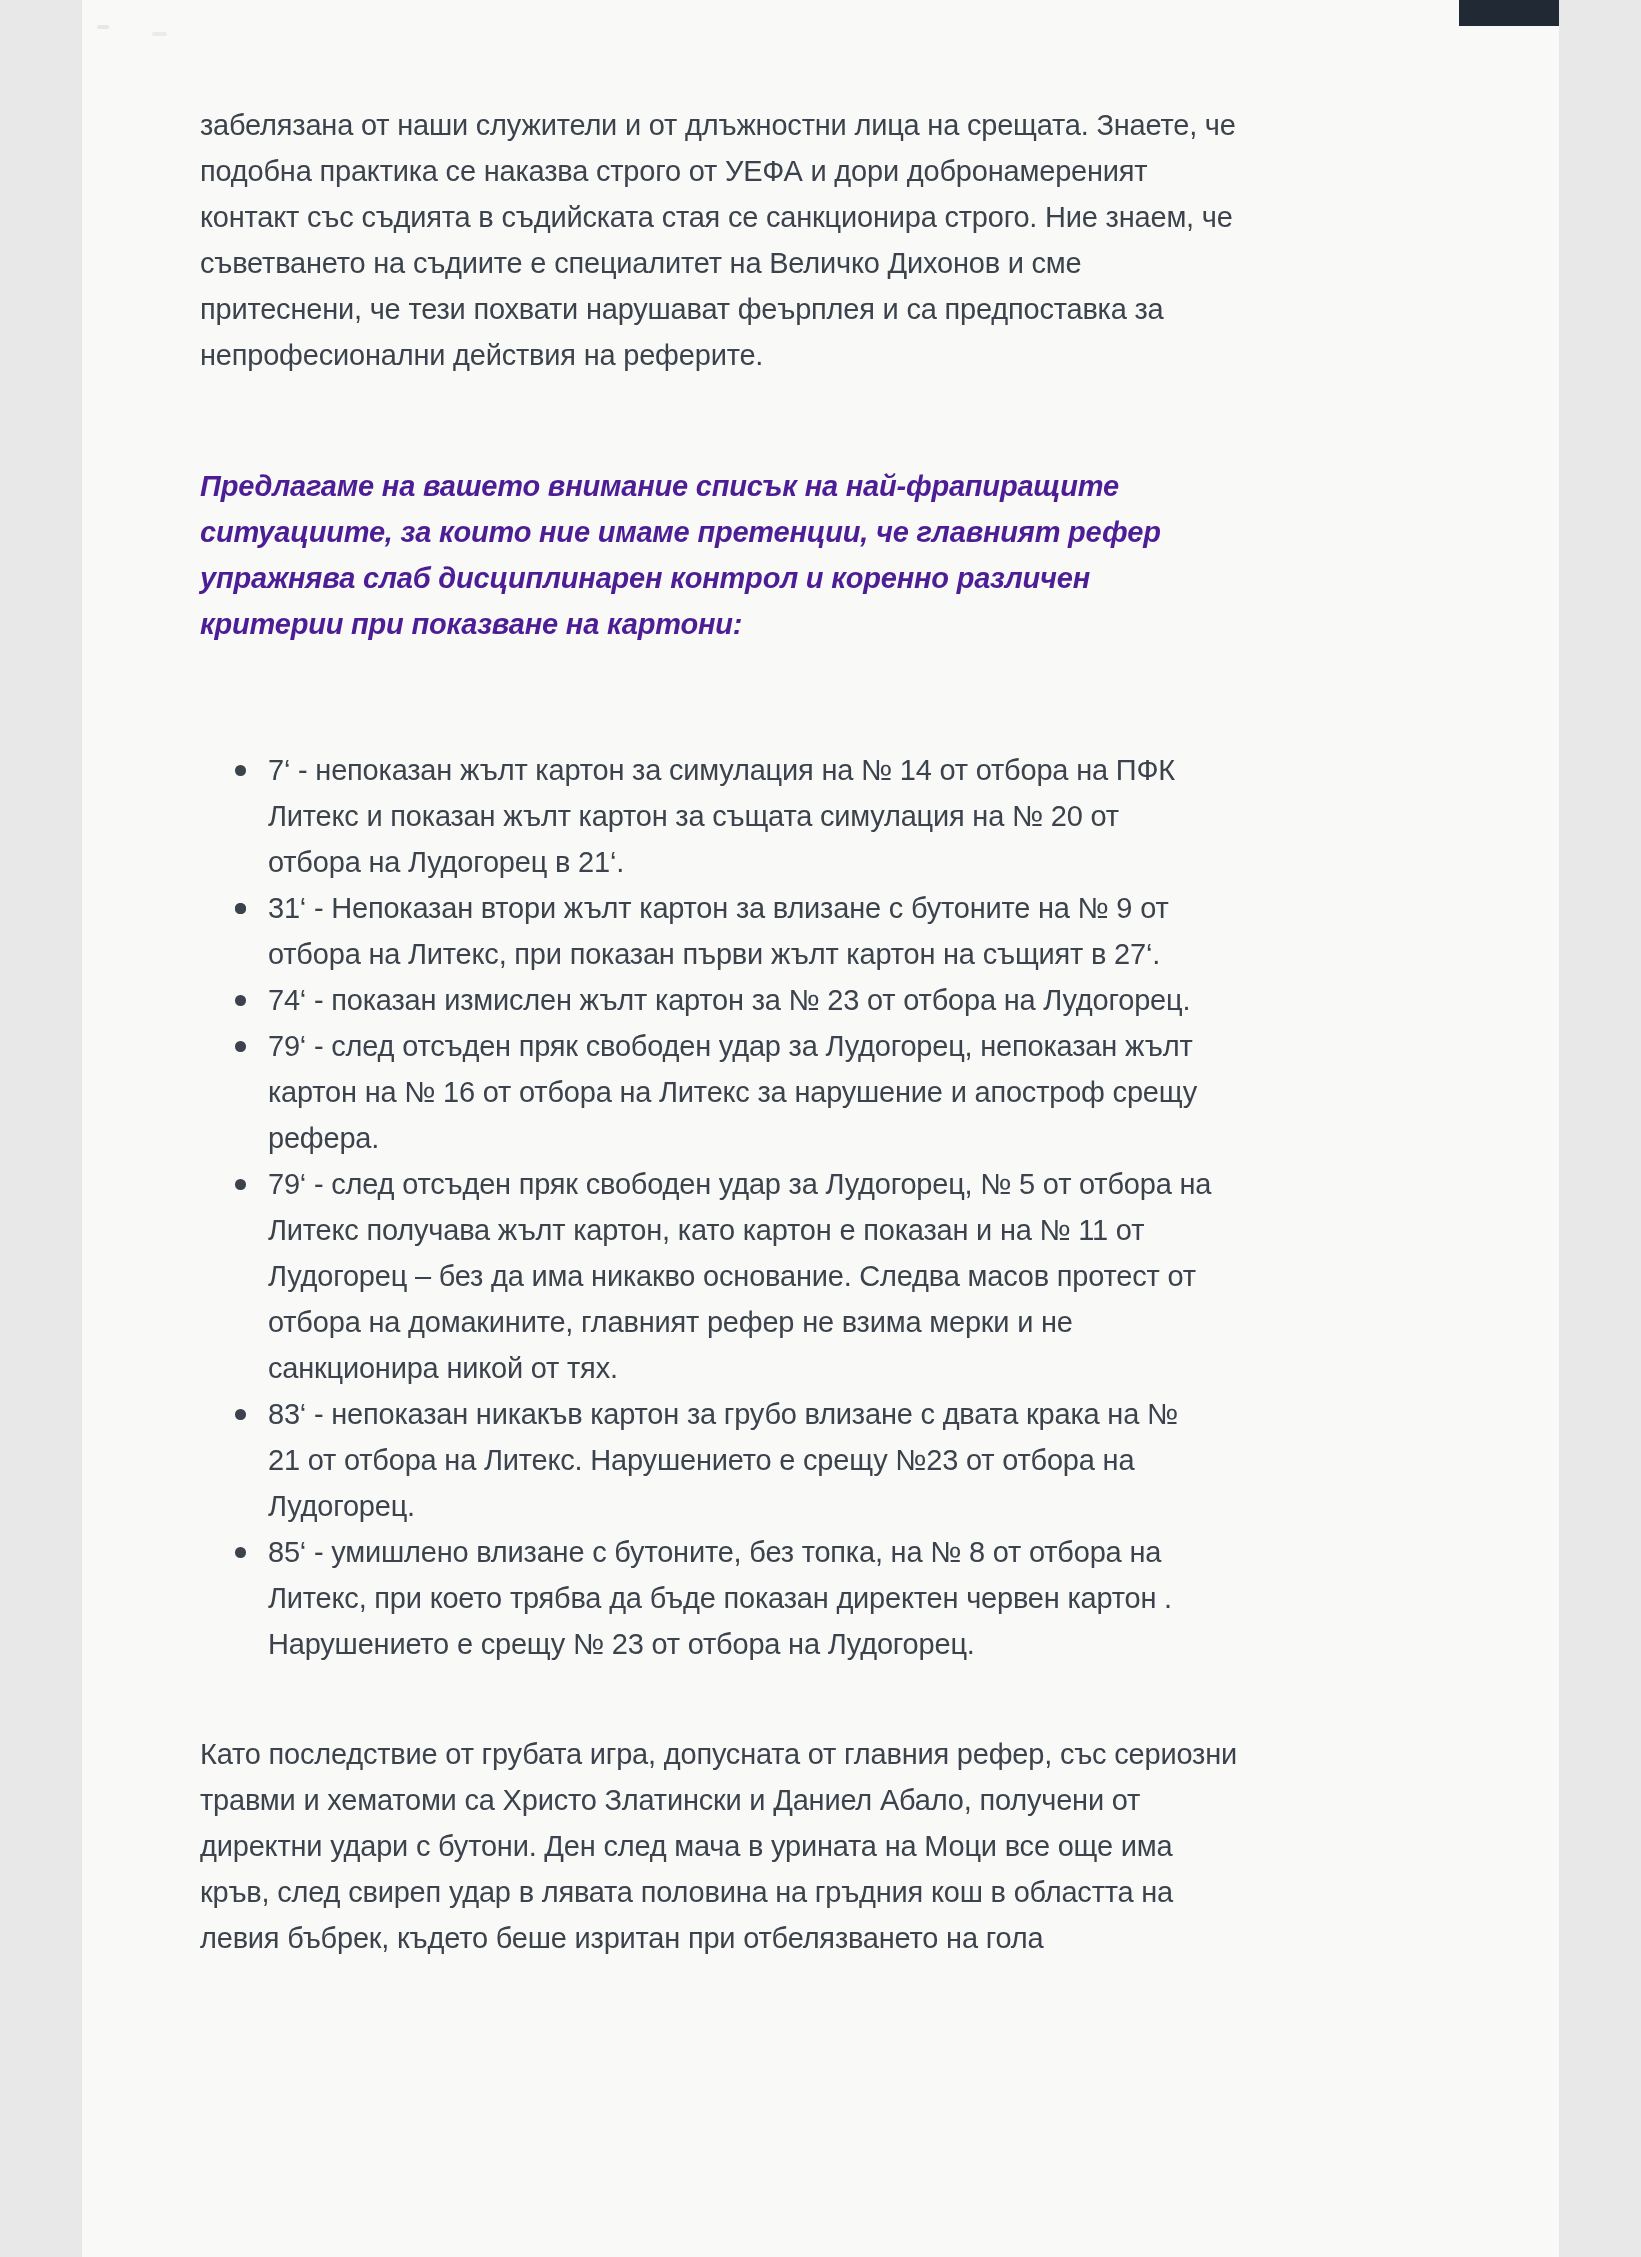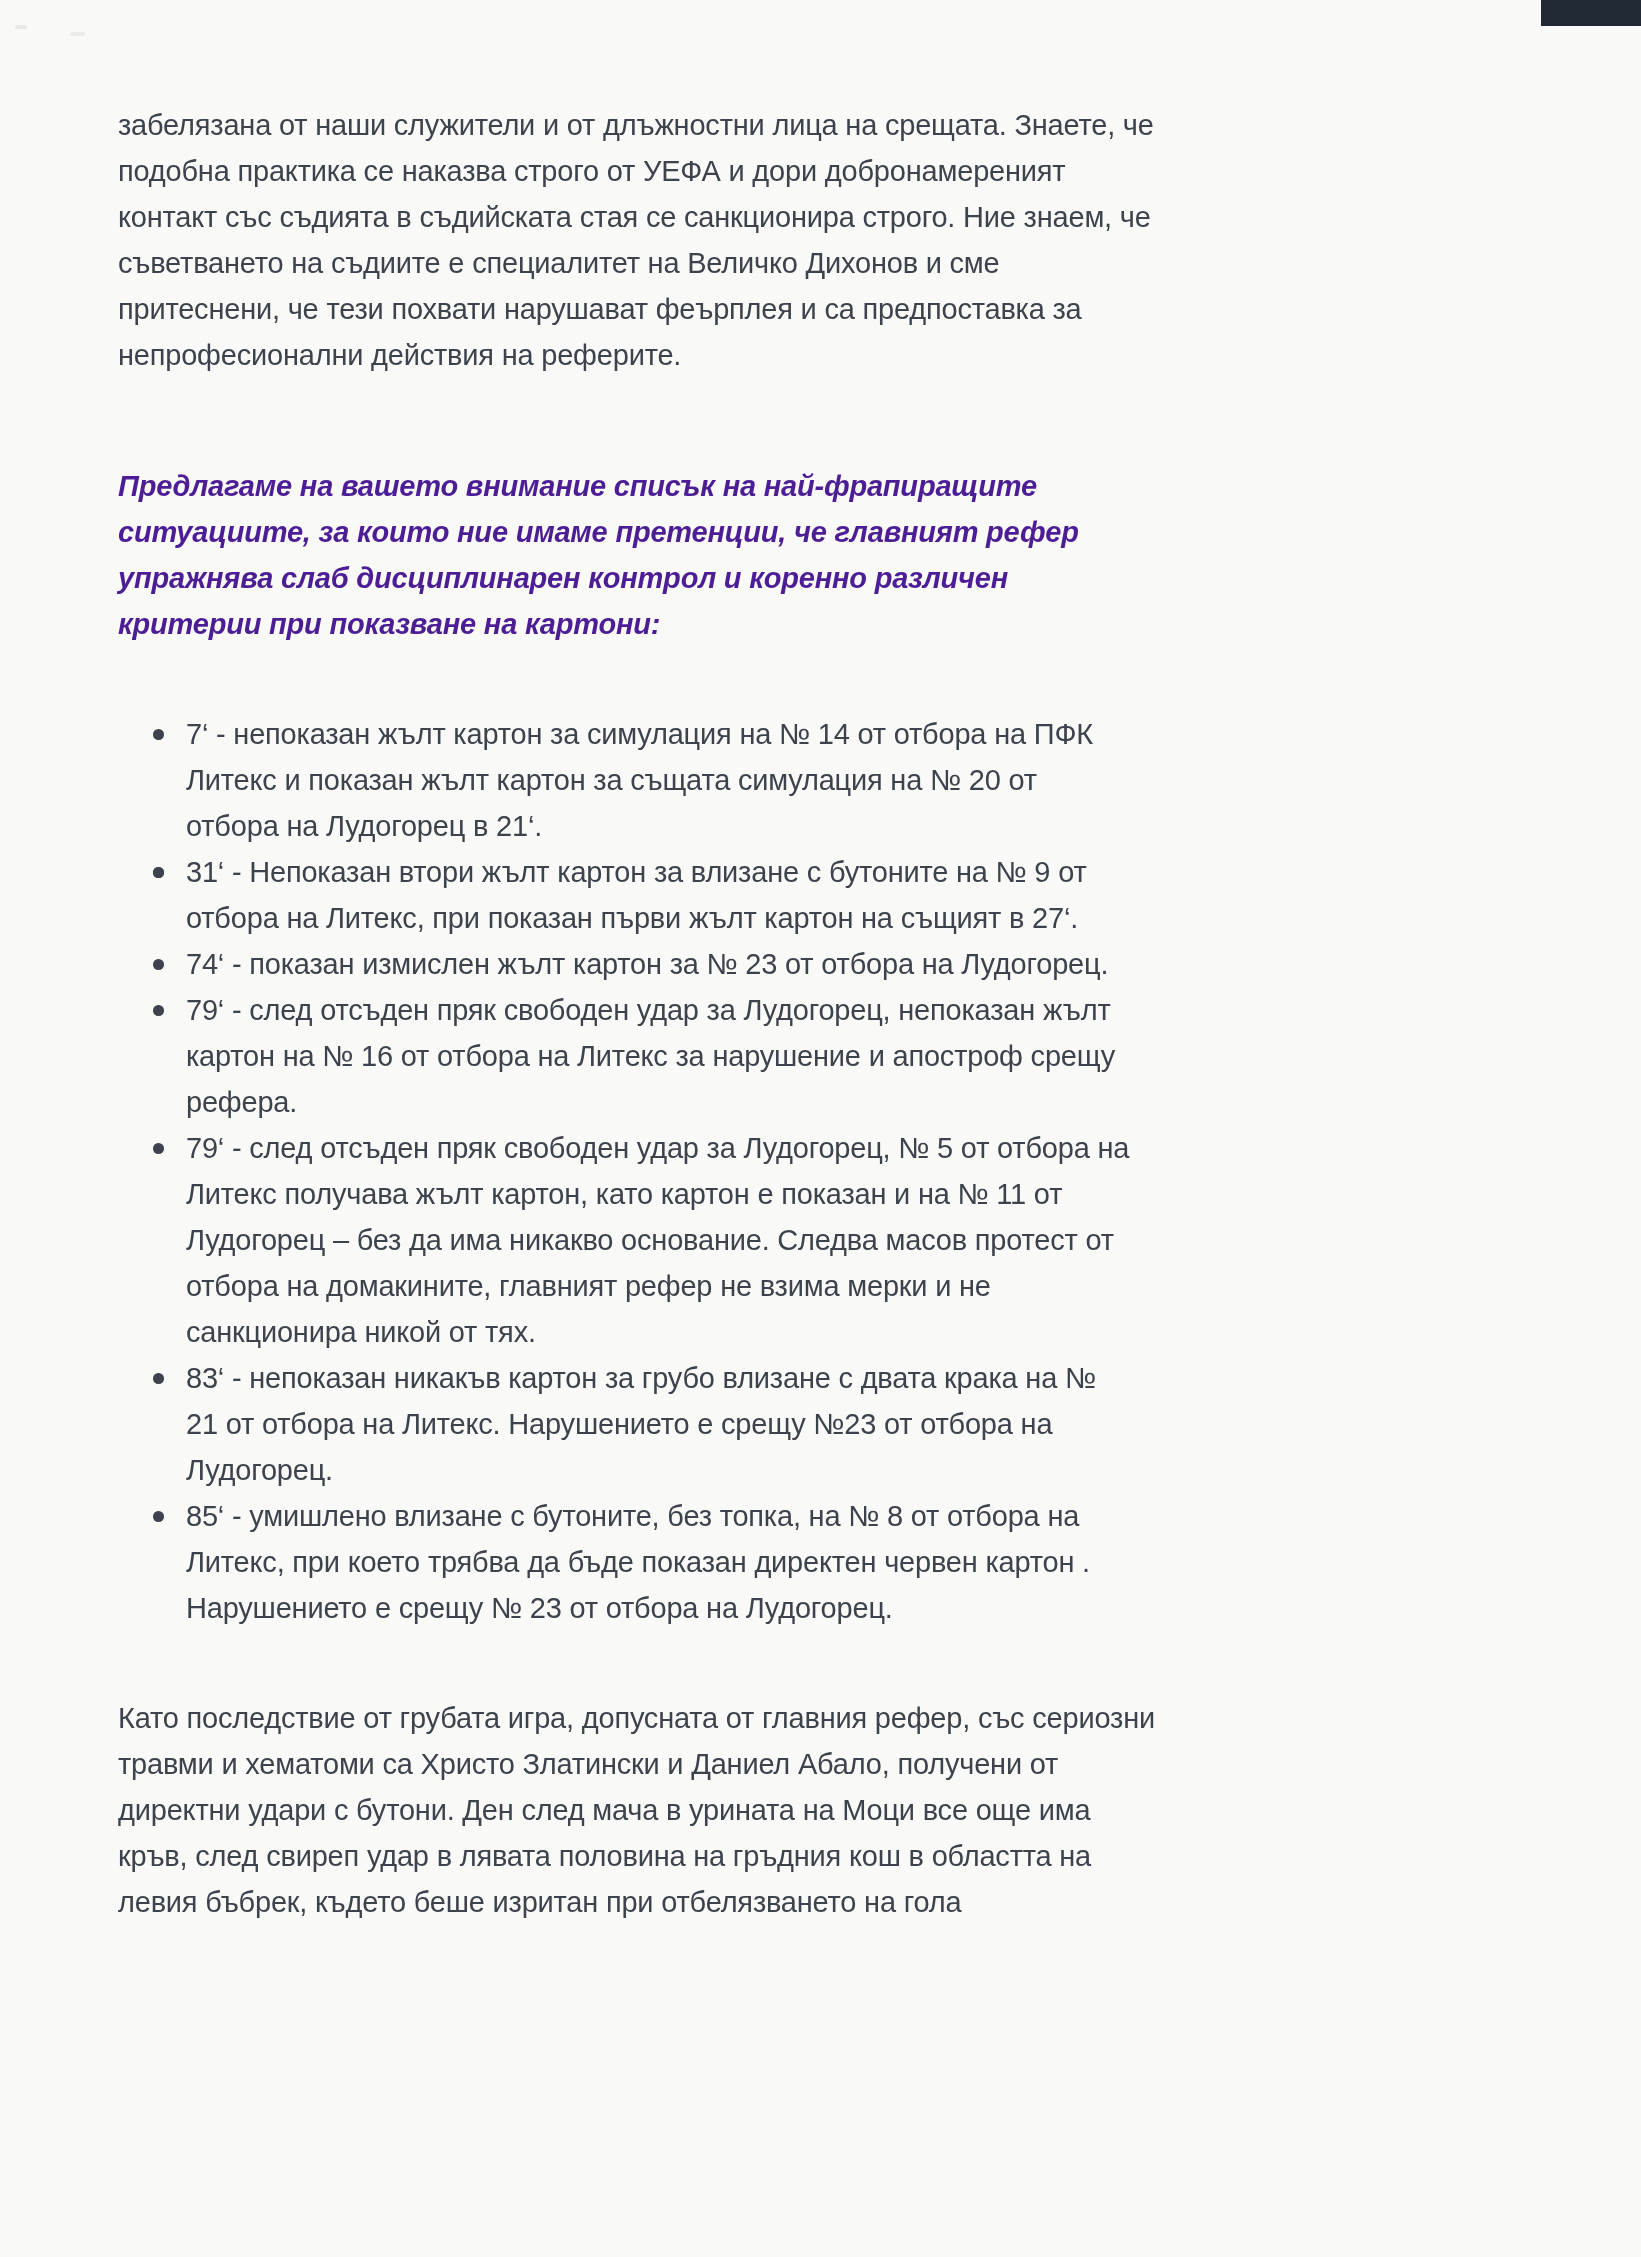--- a/index.html
+++ b/index.html
@@ -2,21 +2,21 @@
 <html lang="bg"><head>
 <meta charset="utf-8">
 <style>
   html, body {
     margin: 0;
     padding: 0;
     background: #e8e8e8;
   }
   .page {
     position: relative;
-    width: 1641px;
+    width: 1477px;
     height: 2257px;
     margin: 0 auto;
     background: #f9f9f8;
     overflow: hidden;
     font-family: "Liberation Sans", sans-serif;
     color: #3c434c;
   }
   
   .smudge {
     position: absolute;
@@ -53,21 +53,21 @@
   .intro {
     margin-top: 102px;
   }
   .lead-in {
     margin-top: 85px;
     font-weight: bold;
     font-style: italic;
     color: #4c1d95;
   }
   .incident-list {
-    margin-top: 64px;
+    margin-top: 100px;
     list-style: none;
     width: 1014px;
   }
   .incident-list li {
     position: relative;
     padding-left: 68px;
   }
   .bullet-dot {
     position: absolute;
     left: 35px;

